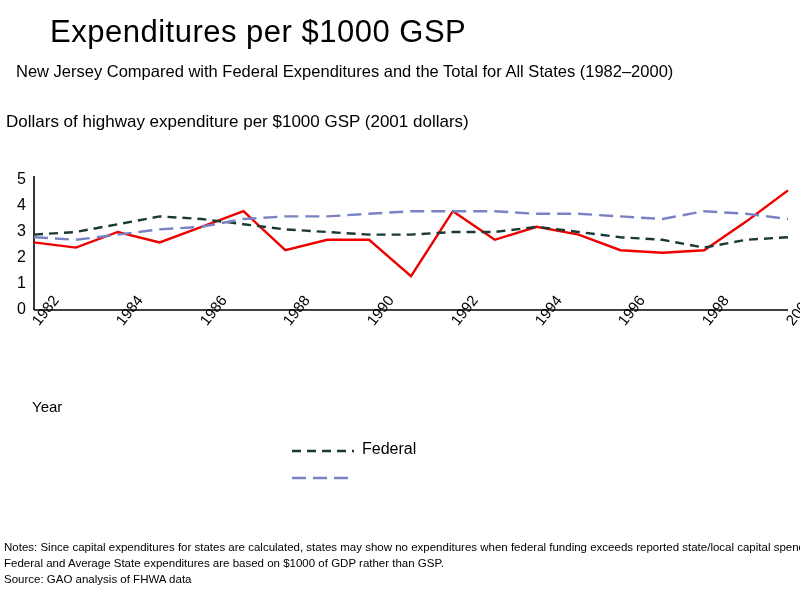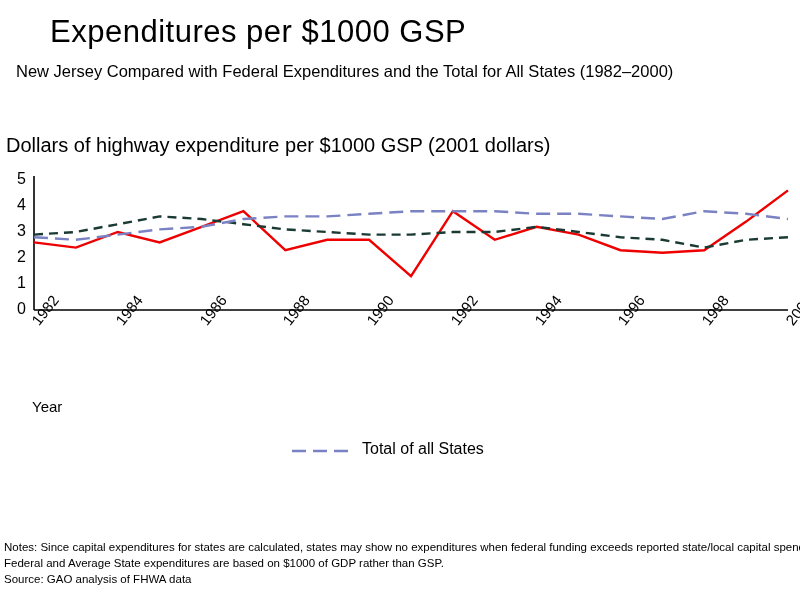--- a/index.html
+++ b/index.html
@@ -27,22 +27,22 @@
   .subtitle {
     position: absolute;
     left: 16px;
     top: 62px;
     font-size: 16.5px;
     white-space: nowrap;
   }
   .ylabel-text {
     position: absolute;
     left: 6px;
-    top: 134px;
-    font-size: 20px;
+    top: 112px;
+    font-size: 17px;
     white-space: nowrap;
   }
   .plot {
     position: absolute;
     left: 6px;
     top: 170px;
     width: 788px;
     height: 150px;
   }
   .ytick {
@@ -135,23 +135,28 @@
     <div class="xtick" style="left: 614.444px; top: 318px;">1996</div>
     <div class="xtick" style="left: 698.222px; top: 318px;">1998</div>
     <div class="xtick" style="left: 782px; top: 318px;">2000</div>
   </div>
 
 <div class="yearlabel">Year</div>
 
 <div class="legend">
   <div class="legend-row">
     <svg class="legend-swatch" width="62" height="4" viewBox="0 0 62 4" style="top:9px;height:4px;">
+      <line x1="0" y1="2" x2="62" y2="2" stroke="#1a3a33" stroke-width="2.6" stroke-dasharray="9 6"></line>
+    </svg>
+    <span class="legend-label">Federal</span>
+  </div>
+  <div class="legend-row">
+    <svg class="legend-swatch" width="62" height="4" viewBox="0 0 62 4" style="top:9px;height:4px;">
       <line x1="0" y1="2" x2="62" y2="2" stroke="#7a82c4" stroke-width="2.6" stroke-dasharray="14 7"></line>
     </svg>
-    <span class="legend-label">Total of all States</span>
   </div>
 </div>
 
 <div class="notes">
   <div>Notes: Since capital expenditures for states are calculated, states may show no expenditures when federal funding exceeds reported state/local capital spending.</div>
   <div>Federal and Average State expenditures are based on $1000 of GDP rather than GSP.</div>
   <div>Source: GAO analysis of FHWA data</div>
 </div>
 
 </body></html>

